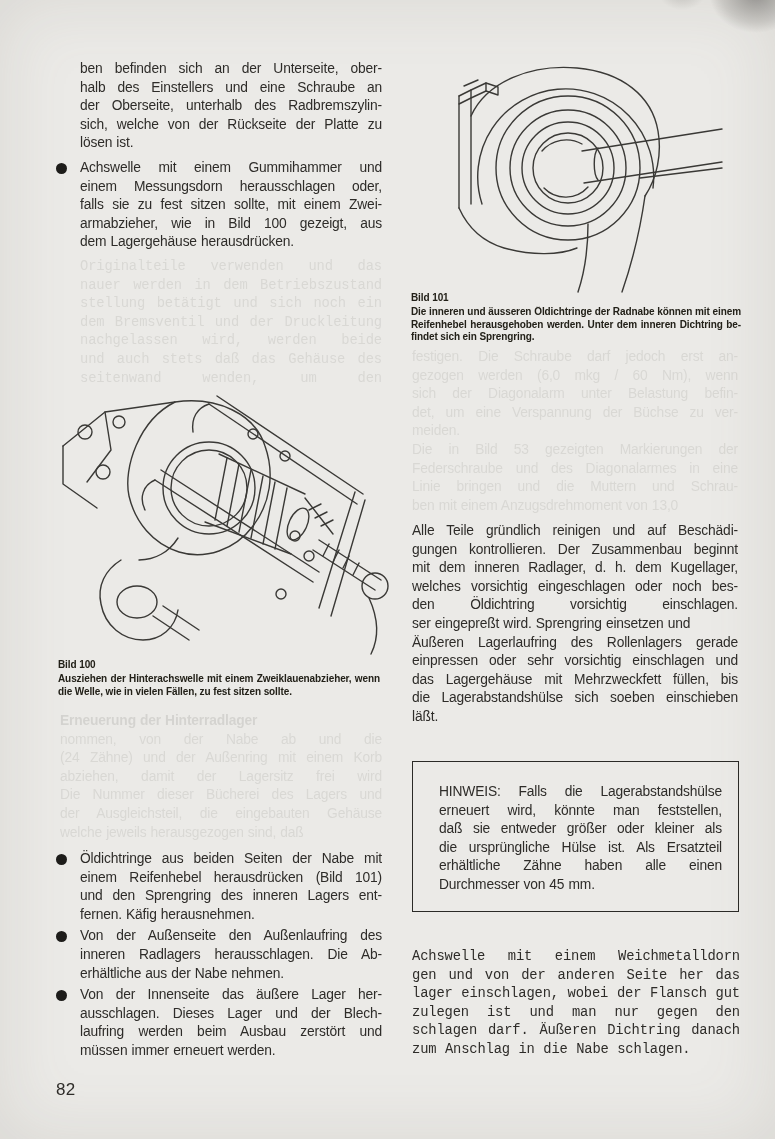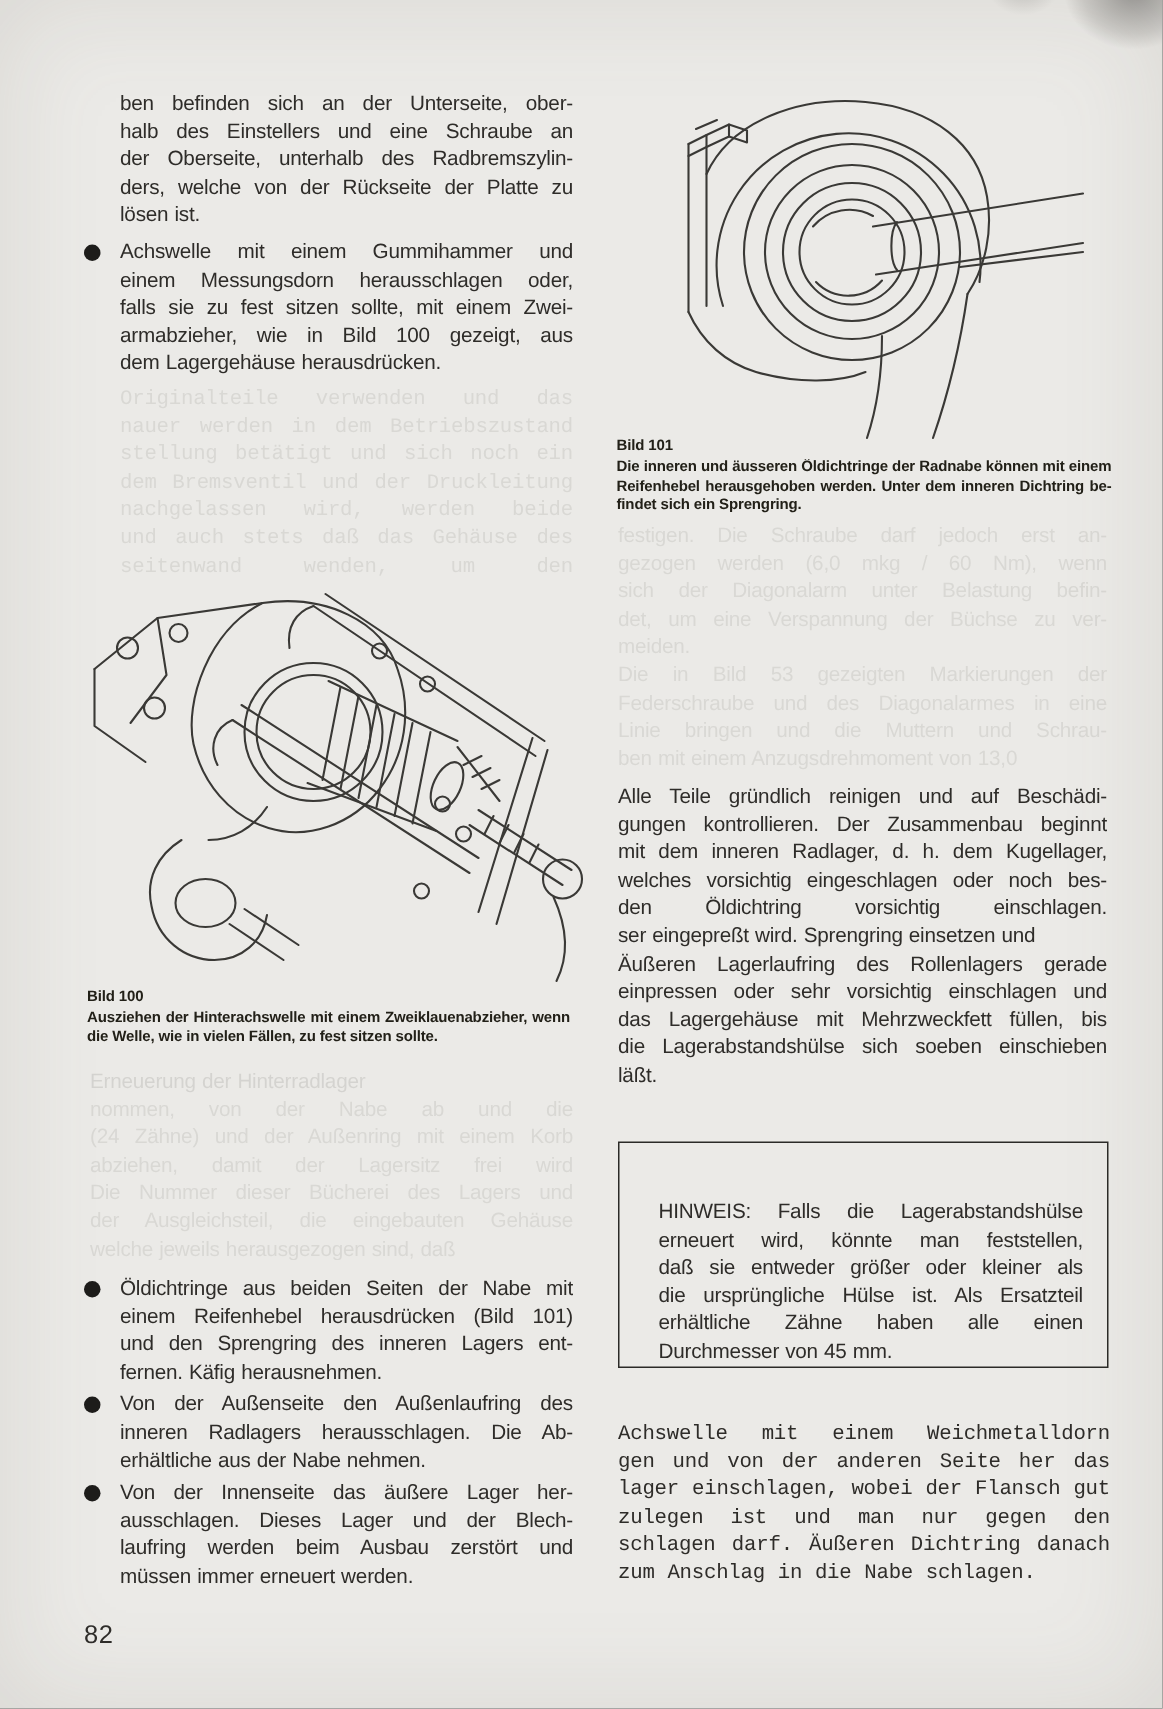--- a/index.html
+++ b/index.html
@@ -16,24 +16,24 @@
   .jlines > div { text-align:justify; text-align-last:justify; height:18.6px; overflow:hidden; }
   .jlines > div:last-child { text-align-last:left; }
   .bullet-item { position:relative; margin-bottom:3px; }
   .dot { position:absolute; left:-24px; top:4px; width:11px; height:11px; border-radius:50%; background:#1d1c1a; }
   .caption { font-size:10px; font-weight:bold; line-height:12.4px; letter-spacing:-0.1px; color:#222018; }
   .caption .cap-title { margin-bottom:2px; }
   .caption .jlines > div { height:12.4px; }
   .hinweis-box {
     border:1.5px solid #2b2a27;
     box-sizing:border-box;
-    padding:37px 16px 0 26px;
+    padding:21px 16px 0 26px;
   }
   .ghost { color:rgba(60,58,52,0.10); filter:blur(0.45px); pointer-events:none; }
-  .ghost .g-head { font-weight:normal; color:rgba(60,58,52,0.13); }
+  .ghost .g-head { font-weight:bold; color:rgba(60,58,52,0.13); }
   .page-num { font-size:17px; letter-spacing:0.3px; }
   .corner-shadow {
     position:absolute; top:0; right:0; width:160px; height:100px;
     background:
       radial-gradient(ellipse 62px 52px at 88% -6%, rgba(75,73,70,0.50), rgba(110,108,104,0.22) 55%, rgba(110,108,104,0) 75%),
       radial-gradient(ellipse 34px 26px at 42% -8%, rgba(110,108,104,0.28), rgba(110,108,104,0) 70%);
   }
   svg.fig { stroke:#3a3936; fill:none; stroke-width:1.4; stroke-linecap:round; stroke-linejoin:round; }
 </style>
 </head>
@@ -75,21 +75,21 @@
       <div>Federschraube und des Diagonalarmes in eine</div>
       <div>Linie bringen und die Muttern und Schrau-</div>
       <div>ben mit einem Anzugsdrehmoment von 13,0</div>
     </div>
 
   <div class="block txt" style="left:80px; top:60px; width:302px;">
     <div class="jlines">
         <div>ben befinden sich an der Unterseite, ober-</div>
         <div>halb des Einstellers und eine Schraube an</div>
         <div>der Oberseite, unterhalb des Radbremszylin-</div>
-        <div>ders, welche von der Rückseite der Platte zu</div>
+        <div>sich, welche von der Rückseite der Platte zu</div>
         <div>lösen ist.</div>
       </div>
     <div class="bullet-item" style="margin-top:6px;">
       <span class="dot"></span>
       <div class="jlines">
           <div>Achswelle mit einem Gummihammer und</div>
           <div>einem Messungsdorn herausschlagen oder,</div>
           <div>falls sie zu fest sitzen sollte, mit einem Zwei-</div>
           <div>armabzieher, wie in Bild 100 gezeigt, aus</div>
           <div>dem Lagergehäuse herausdrücken.</div>

